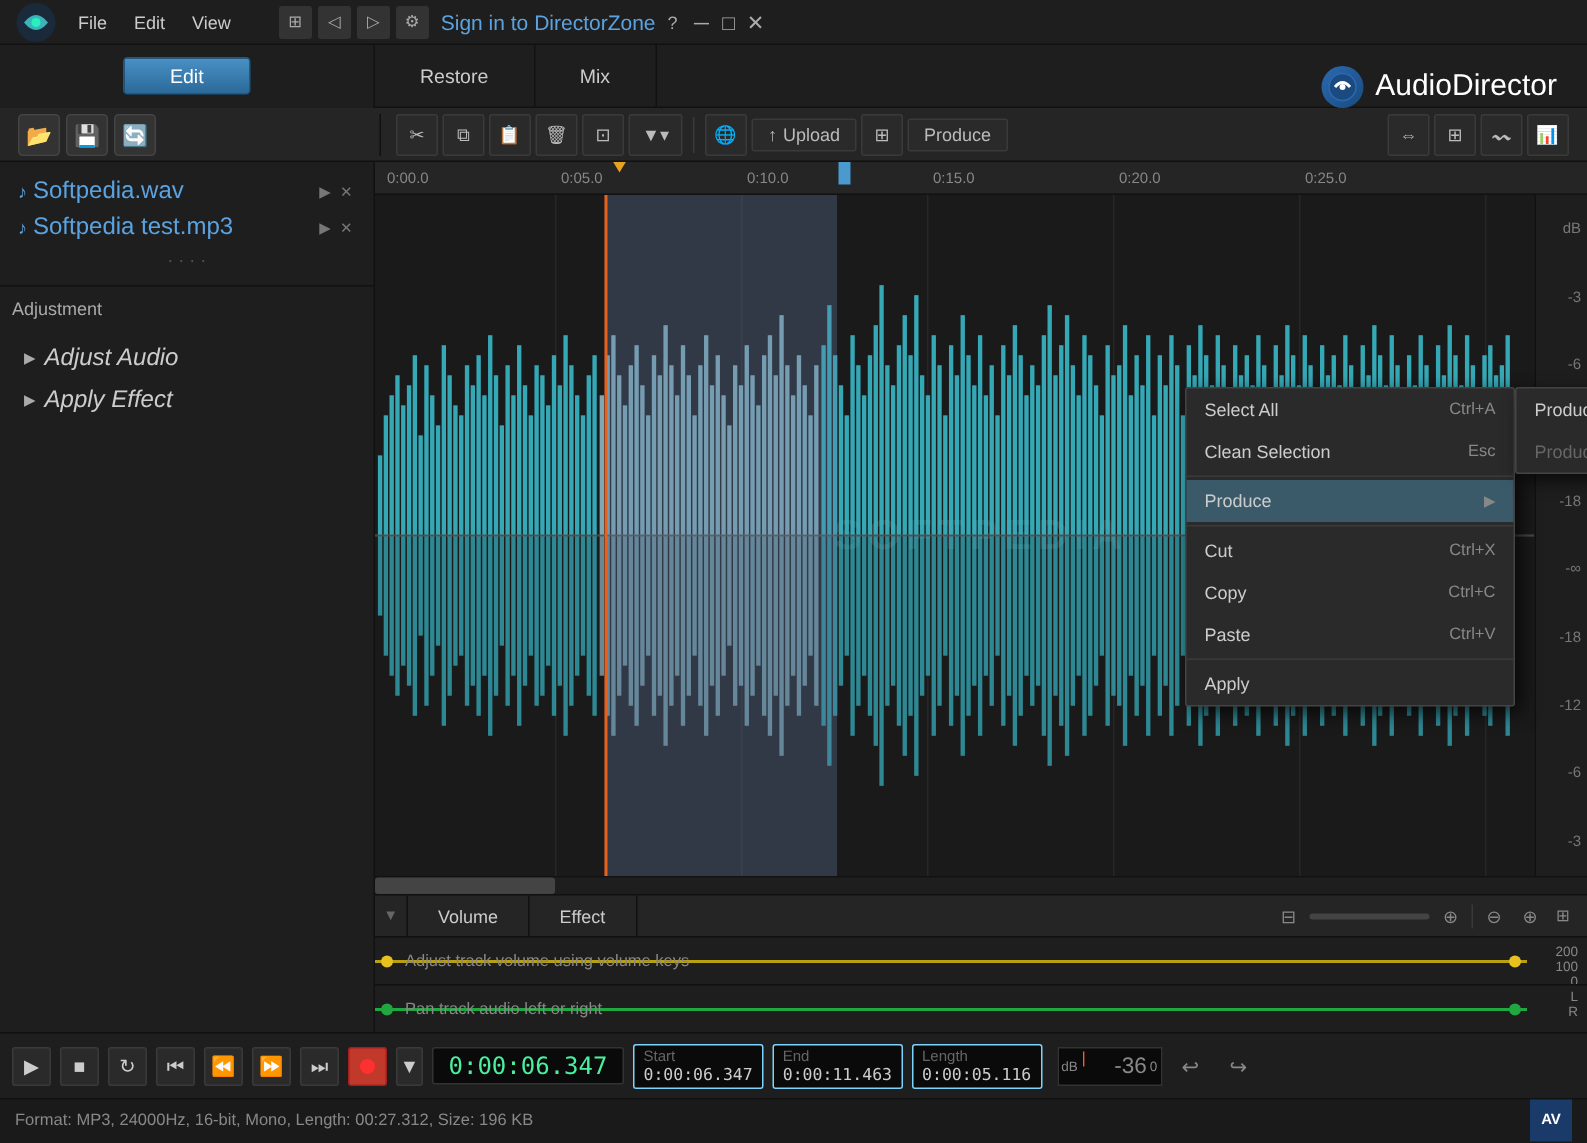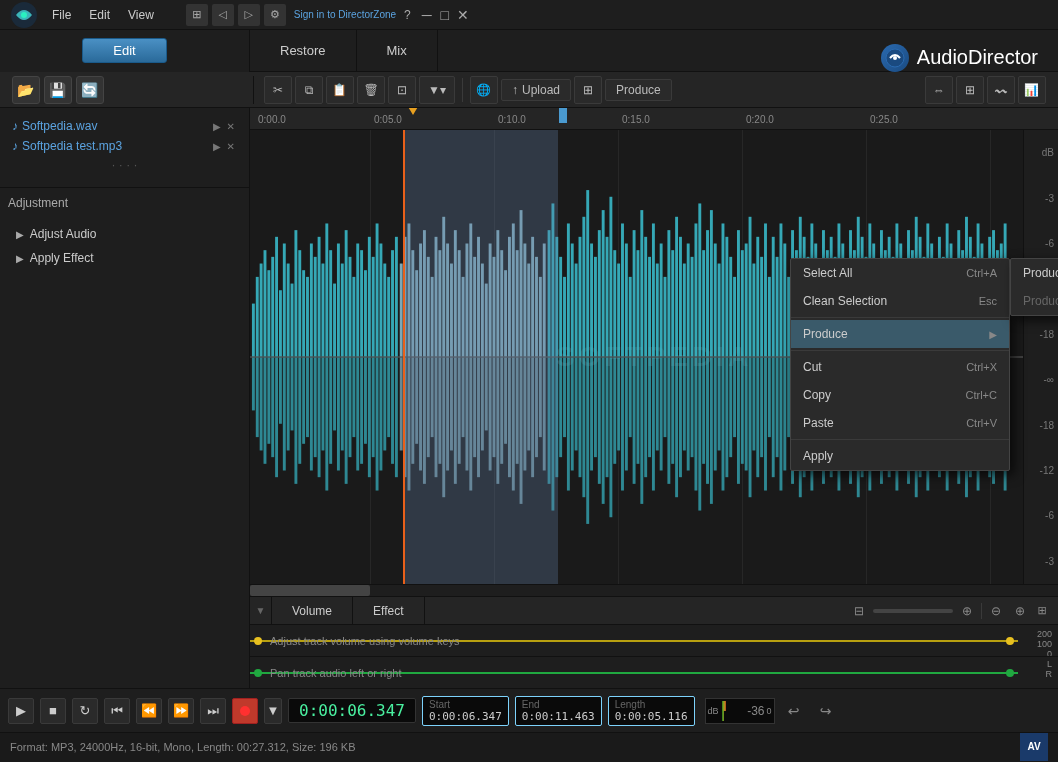--- a/index.html
+++ b/index.html
@@ -52,21 +52,21 @@
       color: #ccc;
       font-size: 12px;
     }
     .titlebar-right {
       display: flex;
       align-items: center;
       gap: 8px;
     }
     .sign-in-link {
       color: #5ba3e0;
-      font-size: 10px;
+      font-size: 14px;
       cursor: pointer;
     }
     .titlebar-controls {
       display: flex;
       gap: 2px;
     }
     .titlebar-ctrl {
       width: 16px; height: 16px;
       display: flex; align-items: center; justify-content: center;
       color: #aaa; font-size: 14px; cursor: pointer;
@@ -218,21 +218,21 @@
     }
     .file-item {
       display: flex;
       align-items: center;
       padding: 3px 4px;
       border-radius: 2px;
       cursor: pointer;
       gap: 4px;
     }
     .file-icon { color: #5ba3e0; font-size: 12px; }
-    .file-name { color: #5ba3e0; font-size: 12px; flex: 1; }
+    .file-name { color: #5ba3e0; font-size: 16px; flex: 1; }
     .file-controls { display: flex; gap: 2px; }
     .file-ctrl-btn { color: #777; font-size: 10px; cursor: pointer; padding: 1px 2px; }
     .scroll-arrow {
       display: flex; justify-content: center; padding: 2px;
       color: #555; cursor: pointer;
     }
 
     .adjustment-panel {
       flex: 1;
       padding: 8px;
@@ -245,21 +245,21 @@
     }
     .panel-item {
       display: flex;
       align-items: center;
       padding: 5px 8px;
       cursor: pointer;
       border-radius: 2px;
       gap: 6px;
     }
     .panel-item-arrow { color: #aaa; font-size: 10px; }
-    .panel-item-label { color: #ccc; font-size: 12px; }
+    .panel-item-label { color: #ccc; font-size: 16px; font-style: italic; }
 
     
     .waveform-area {
       flex: 1;
       display: flex;
       flex-direction: column;
       background: #1a1a1a;
       position: relative;
     }
     .timeline-ruler {
@@ -1243,21 +1243,21 @@
     <div class="time-info-label">Length</div>
     <div class="time-info-value">0:00:05.116</div>
   </div>
 
   <div class="db-meter">
     <span style="color:#888;font-size:9px;margin-right:2px;">dB</span>
     <div style="flex:1;height:100%;background:#0a0a0a;position:relative;">
       <div style="width:60%;height:50%;background:linear-gradient(to right,#2a8020,#aaa820,#c04020);position:absolute;top:0;"></div>
       <div style="width:40%;height:50%;background:linear-gradient(to right,#2a8020,#8a9820);position:absolute;bottom:0;"></div>
     </div>
-    <span style="color:#888;font-size:12px;margin-left:18px;">-36</span>
+    <span style="color:#888;font-size:15px;margin-left:18px;">-36</span>
     <span style="color:#888;font-size:9px;margin-left:1px;">0</span>
   </div>
 
   <div class="undo-btn">↩</div>
   <div class="undo-btn">↪</div>
 </div>
 
 <div class="status-bar">
   <span class="status-text">Format: MP3, 24000Hz, 16-bit, Mono, Length: 00:27.312, Size: 196 KB</span>
   <div class="av-logo">AV</div>

